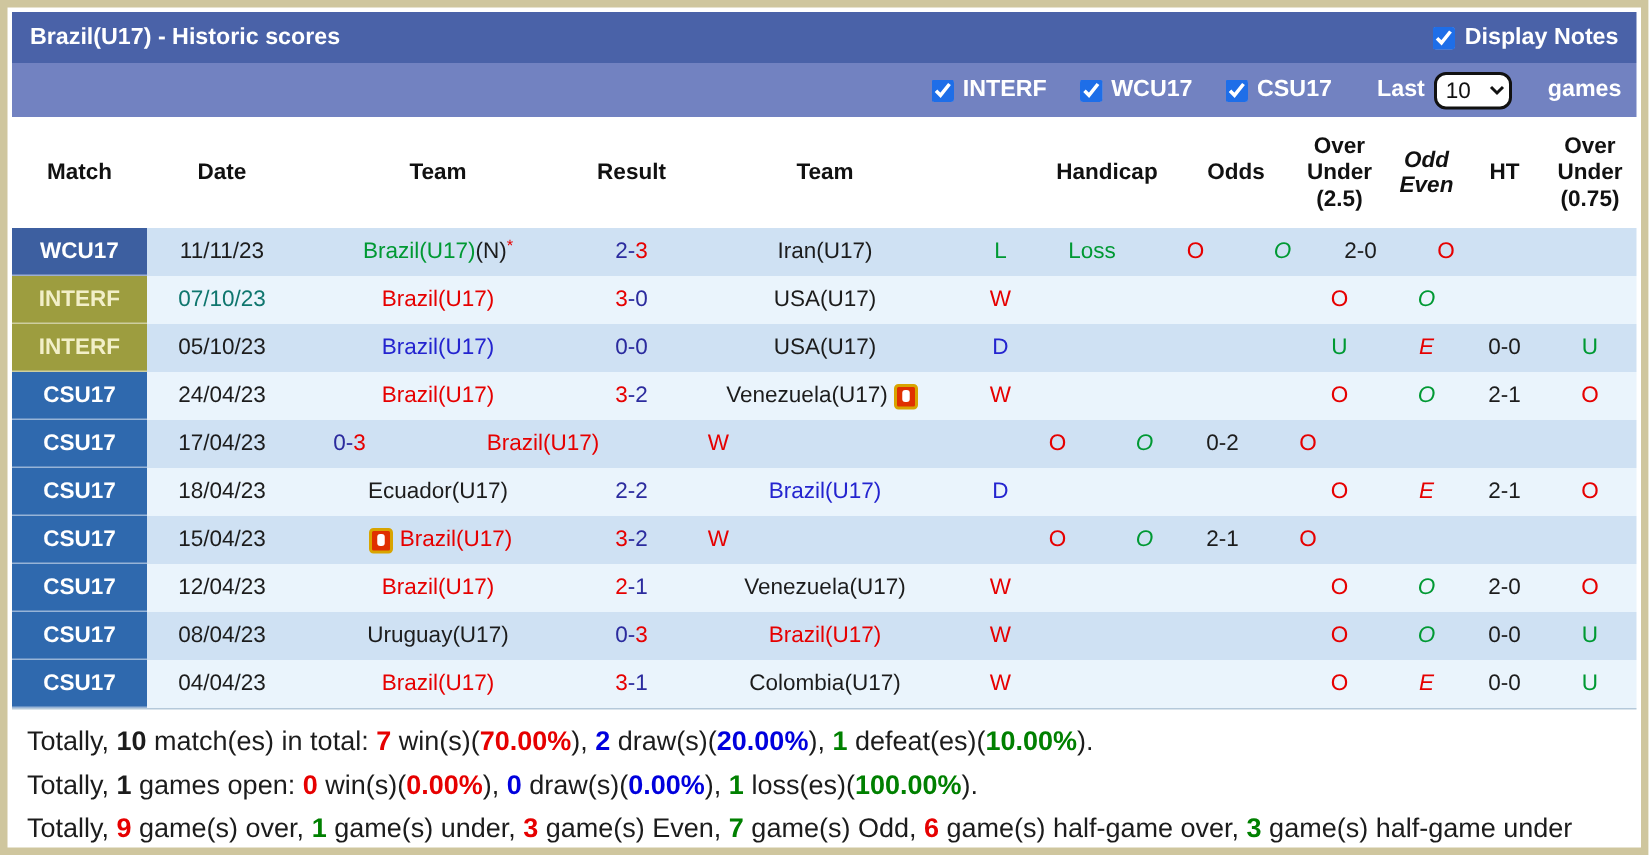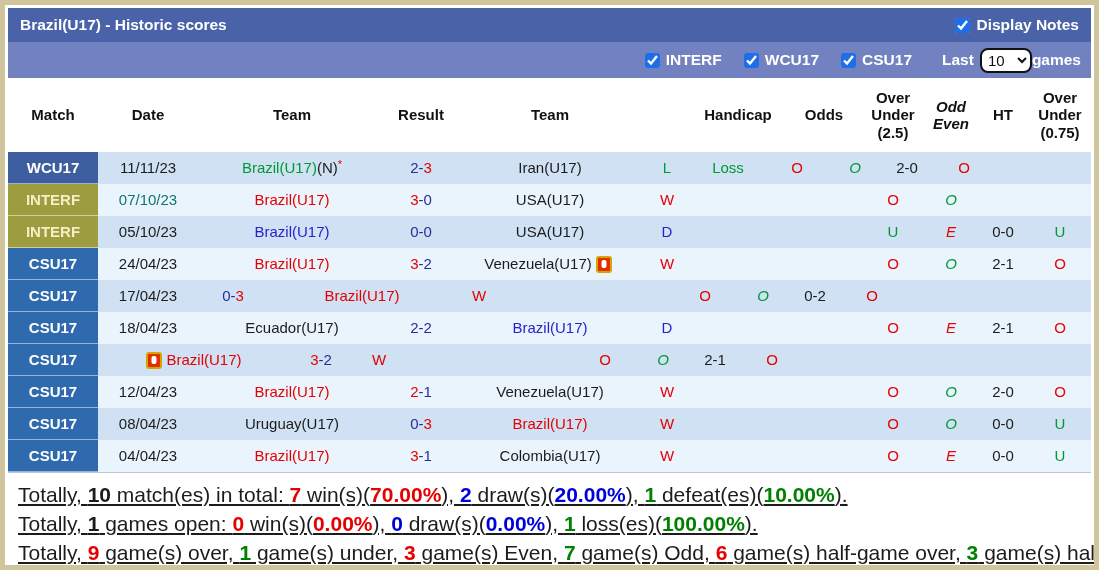--- a/index.html
+++ b/index.html
@@ -17,39 +17,39 @@
   .titlebar .title{color:#fff;font-weight:bold;font-size:15.5px;}
   .cklabel{display:flex;align-items:center;gap:6px;color:#fff;font-weight:bold;font-size:15.5px;}
   input[type=checkbox]{width:15px;height:15px;accent-color:var(--c-accent);margin:0;}
   
   .filterbar{height:36px;background:var(--c-filterbar);display:flex;align-items:center;
              justify-content:flex-end;padding:0 10px;color:#fff;font-weight:bold;font-size:15.5px;}
   .filterbar .cklabel{margin-left:22px;}
   .filterbar .lastlbl{margin-left:30px;margin-right:6px;}
   .filterbar select{font-size:15px;color:#111;background:#fff;border:2px solid #111;
                     border-radius:8px;padding:1px 2px;width:52px;height:25px;font-family:"Liberation Sans",sans-serif;}
-  .filterbar .gameslbl{margin-left:0;}
+  .filterbar .gameslbl{margin-left:24px;}
   
   .thead{display:flex;align-items:center;height:74px;font-weight:bold;color:#111;font-size:15px;background:#fff;}
   .cell{box-sizing:border-box;text-align:center;flex:0 0 auto;line-height:1.15;}
   .c-match{width:90px;} .c-date{width:100px;} .c-team{width:188px;} .c-result{width:70px;}
   .c-wdl{width:46px;} .c-hcap{width:96px;} .c-odds{width:76px;} .c-ou25{width:62px;}
   .c-oe{width:54px;font-style:italic;} .c-ht{width:50px;} .c-ou075{width:64px;}
   #tbody{border-bottom:1px solid #b5c9da;}
   .row{display:flex;align-items:stretch;height:32px;font-size:15px;color:#1c1c1c;}
   .row.odd{background:var(--c-rowodd);} .row.even{background:var(--c-roweven);}
   .row .cell{display:flex;align-items:center;justify-content:center;height:32px;}
   .badge{font-weight:bold;border-bottom:1px solid rgba(255,255,255,0.5);}
   .sup{vertical-align:super;font-size:11px;line-height:0;position:relative;top:-4px;}
   .redcard{display:inline-block;width:12px;height:13px;background:#e03000;border:2px solid #d8a400;
            border-radius:3px;position:relative;margin:0 4px;flex:0 0 auto;}
   .redcard i{position:absolute;left:50%;top:50%;transform:translate(-50%,-50%);
              width:5px;height:8px;background:#fff;border-radius:2px;}
   
-  #summary{padding:7px 0 0 10px;font-size:21px;color:#1c1c1c;text-decoration:underline;}
+  #summary{padding:7px 0 0 10px;font-size:18px;color:#1c1c1c;}
   .sline{line-height:29px;white-space:nowrap;}
 </style>
 </head>
 <body>
 
 <div class="page">
 
   <div class="titlebar">
     <span class="title">Brazil(U17) - Historic scores</span>
     <label class="cklabel">
@@ -316,20 +316,23 @@
         </div>
         <div class="cell c-ht">
           <span style="color: rgb(28, 28, 28);">2-1</span>
         </div>
         <div class="cell c-ou075">
           <span style="color: rgb(230, 0, 0);">O</span>
         </div>
       </div>
       <div class="row odd">
         <div class="cell c-match badge" style="background: rgb(47, 105, 174); color: rgb(255, 255, 255);">CSU17</div>
+        <div class="cell c-date">
+          <span style="color: rgb(28, 28, 28);">15/04/23</span>
+        </div>
         <div class="cell c-team">
           <span class="redcard">
             <i></i>
           </span>
           <span style="color: rgb(230, 0, 0);">Brazil(U17)</span>
         </div>
         <div class="cell c-result">
           <span style="color: rgb(230, 0, 0);">3</span>
           <span style="color: rgb(43, 43, 158);">-</span>
           <span style="color: rgb(43, 43, 158);">2</span>

